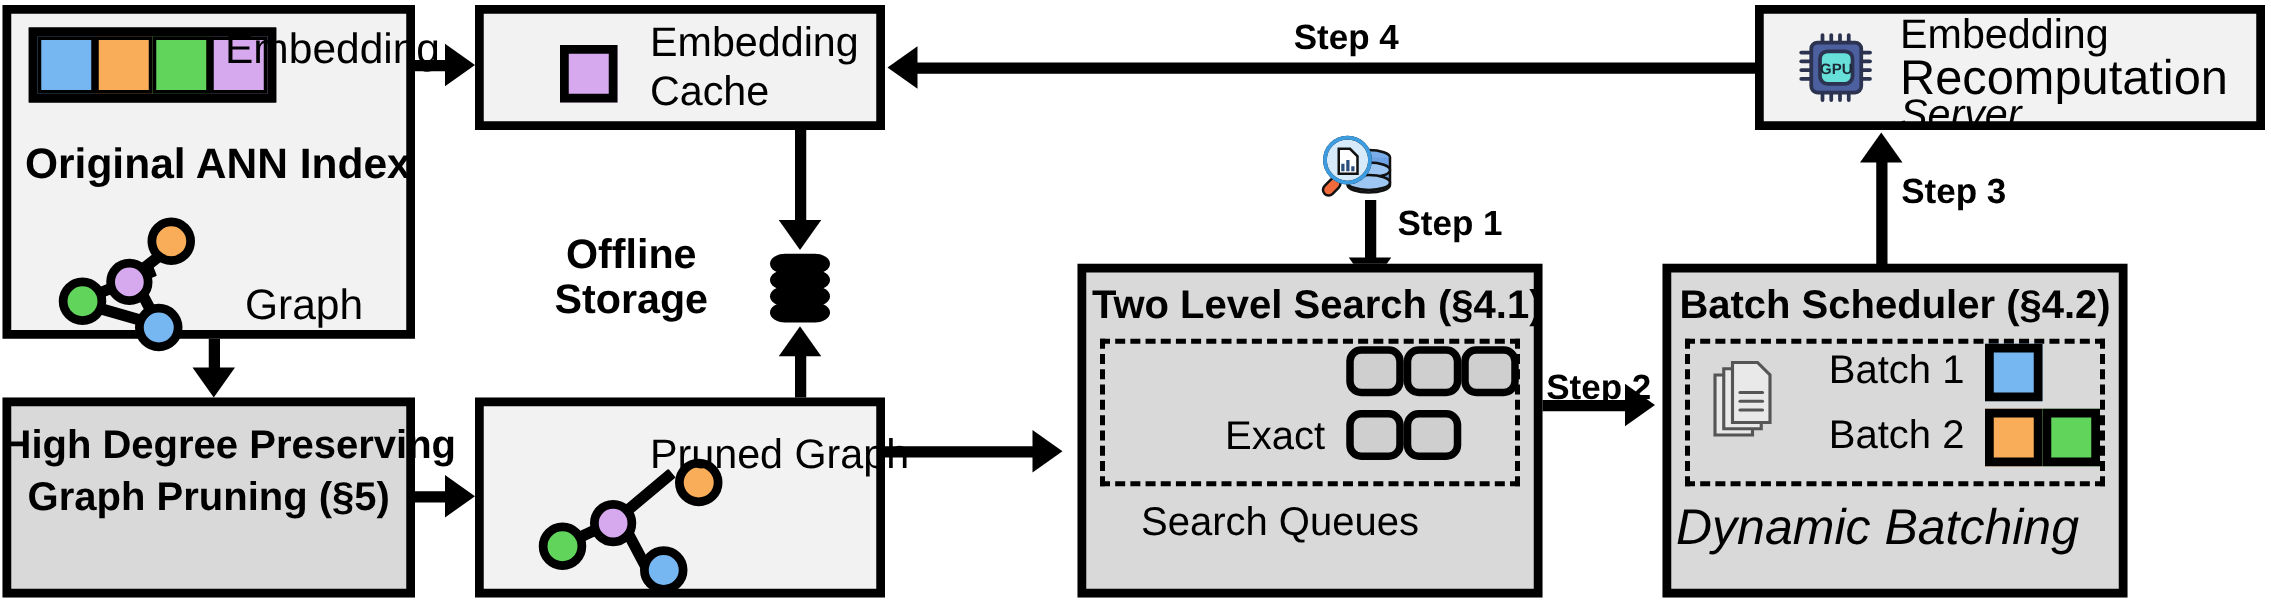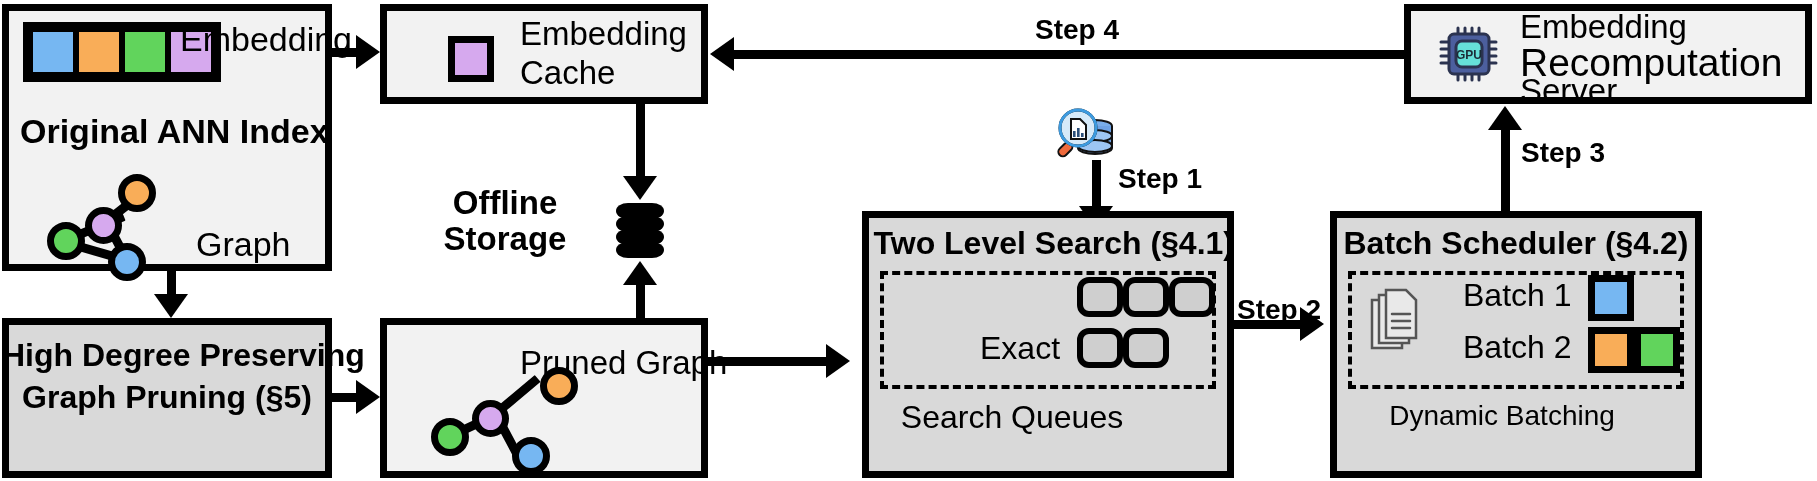--- a/index.html
+++ b/index.html
@@ -93,21 +93,21 @@
         <line x1="50" y1="24" x2="58" y2="24"></line>
       <line x1="50" y1="31" x2="58" y2="31"></line>
         <line x1="50" y1="38" x2="58" y2="38"></line>
     </g>
     <rect x="11" y="9" width="40" height="40" rx="5" fill="#4c5f9e" stroke="#2b3350" stroke-width="3"></rect>
     <rect x="18" y="16" width="26" height="26" rx="6" fill="#66e0d8" stroke="#2b3350" stroke-width="3"></rect>
     <text x="31" y="34" font-family="Liberation Sans, sans-serif" font-size="12" font-weight="bold" fill="#1b2a36" text-anchor="middle">GPU</text>
   </svg>
   <div class="lbl" style="left:1520px;top:9px;font-size:33px;">Embedding</div>
   <div class="lbl" style="left:1520px;top:41px;font-size:39px;">Recomputation</div>
-  <div class="lbl" style="left:1520px;top:73px;font-size:33px;">Server</div>
+  <div class="lbl" style="left:1520px;top:73px;font-size:33px;font-style:italic;">Server</div>
 
   <div class="line" style="left:732px;top:50px;width:674px;height:9px;"></div>
   <div class="head l" style="left:710px;top:37px;"></div>
   <div class="lbl bold" style="left:1035px;top:14px;font-size:28px;">Step 4</div>
 
   <div class="lbl ctr" style="left:420px;top:185px;width:170px;font-size:33px;font-weight:bold;">Offline</div>
   <div class="lbl ctr" style="left:420px;top:221px;width:170px;font-size:33px;font-weight:bold;">Storage</div>
 
   <div class="db" style="left:616px;top:203px;width:48px;height:58px;">
     <b style="top:0;height:16px;"></b>
@@ -169,21 +169,21 @@
   <div class="dashed" style="left:880px;top:271px;width:336px;height:118px;"></div>
 
   <div class="slot" style="left:1077px;top:277px;width:46px;height:40px;"></div>
   <div class="slot" style="left:1123px;top:277px;width:46px;height:40px;"></div>
   <div class="slot" style="left:1169px;top:277px;width:46px;height:40px;"></div>
 
   <div class="lbl" style="left:980px;top:331px;font-size:32px;">Exact</div>
   <div class="slot" style="left:1077px;top:328px;width:46px;height:40px;"></div>
   <div class="slot" style="left:1123px;top:328px;width:46px;height:40px;"></div>
 
-  <div class="lbl ctr" style="left:862px;top:400px;width:300px;font-size:32px;">Search Queues</div>
+  <div class="lbl ctr" style="left:862px;top:400px;width:300px;font-size:32px;padding-left:12px;">Search Queues</div>
 
   <div class="line" style="left:708px;top:357px;width:120px;height:9px;"></div>
   <div class="head r" style="left:826px;top:344px;"></div>
 
   <div class="box gray" style="left:1330px;top:211px;width:372px;height:267px;"></div>
   <div class="lbl ctr bold" style="left:1330px;top:226px;width:372px;font-size:32px;">Batch Scheduler (§4.2)</div>
   <div class="dashed" style="left:1348px;top:271px;width:336px;height:118px;"></div>
 
   <svg style="position:absolute;left:1368px;top:288px;" width="52" height="64" viewBox="0 0 52 64">
     <g fill="#e9e9e9" stroke="#555" stroke-width="2.5">
@@ -198,21 +198,21 @@
     </g>
   </svg>
 
   <div class="lbl" style="left:1463px;top:278px;font-size:32px;">Batch 1</div>
   <div class="sq" style="left:1588px;top:275px;width:46px;height:46px;background:#76b7f2;"></div>
 
   <div class="lbl" style="left:1463px;top:330px;font-size:32px;">Batch 2</div>
   <div class="sq" style="left:1588px;top:327px;width:46px;height:46px;background:#f9ad58;"></div>
   <div class="sq" style="left:1634px;top:327px;width:46px;height:46px;background:#61d45c;"></div>
 
-  <div class="lbl ctr" style="left:1330px;top:400px;width:344px;font-size:28px;">Dynamic Batching</div>
+  <div class="lbl ctr" style="left:1330px;top:400px;width:344px;font-size:40px;font-style:italic;">Dynamic Batching</div>
 
   <div class="line" style="left:1234px;top:320px;width:72px;height:9px;"></div>
   <div class="head r" style="left:1300px;top:307px;"></div>
   <div class="lbl bold" style="left:1237px;top:278px;font-size:28px;margin-top:16px;">Step 2</div>
 
   <div class="line" style="left:1501px;top:128px;width:9px;height:86px;"></div>
   <div class="head u" style="left:1488px;top:106px;"></div>
   <div class="lbl bold" style="left:1521px;top:137px;font-size:28px;">Step 3</div>
 
 </div>

